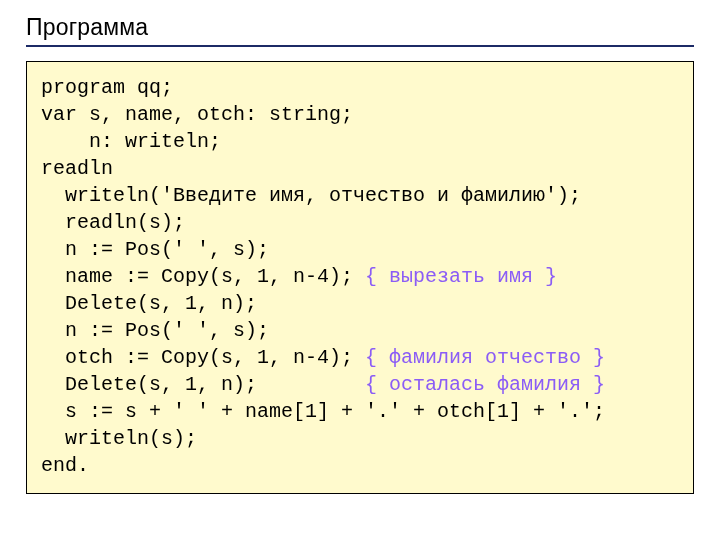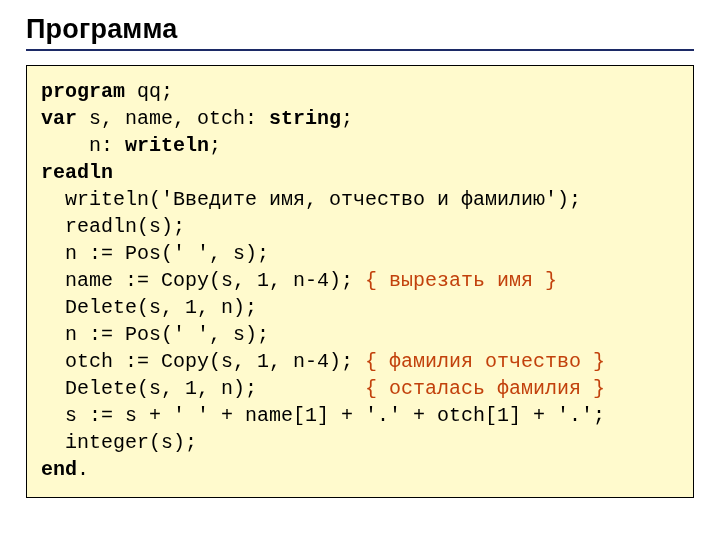--- a/index.html
+++ b/index.html
@@ -16,37 +16,37 @@
     height: 540px;
     padding: 14px 26px 20px 26px;
     position: relative;
   }
   .title-wrap {
     border-bottom: 2px solid #1c2a66;
     padding-bottom: 4px;
     margin-bottom: 14px;
   }
   .title {
-    font-size: 27px;
-    font-weight: bold;
+    font-size: 23px;
+    font-weight: normal;
     color: #000;
     letter-spacing: 0.2px;
   }
   .code-box {
     border: 1px solid #000;
     background: #fffacd;
     padding: 12px 14px 14px 14px;
     font-family: "Courier New", monospace;
     font-size: 20px;
     line-height: 1.35;
     color: #000;
     white-space: pre;
   }
-  .kw { font-weight: bold; }
-  .comment { color: #c2410c; }
+  .kw { font-weight: normal; }
+  .comment { color: #8b5cf6; }
 </style>
 </head>
 <body>
 
 <div class="slide">
 
   <div class="title-wrap">
     <div class="title">Программа</div>
   </div>
 
@@ -56,16 +56,16 @@
 <span class="kw">readln</span>
 <span>  writeln('Введите имя, отчество и фамилию');</span>
 <span>  readln(s);</span>
 <span>  n := Pos(' ', s);</span>
 <span>  name := Copy(s, 1, n-4); </span><span class="comment">{ вырезать имя }</span>
 <span>  Delete(s, 1, n);</span>
 <span>  n := Pos(' ', s);</span>
 <span>  otch := Copy(s, 1, n-4); </span><span class="comment">{ фамилия отчество }</span>
 <span>  Delete(s, 1, n);         </span><span class="comment">{ осталась фамилия }</span>
 <span>  s := s + ' ' + name[1] + '.' + otch[1] + '.';</span>
-<span>  integer(s);</span>
+<span>  writeln(s);</span>
 <span class="kw">end</span><span>.</span></div>
 
 </div>
 
 </body></html>

